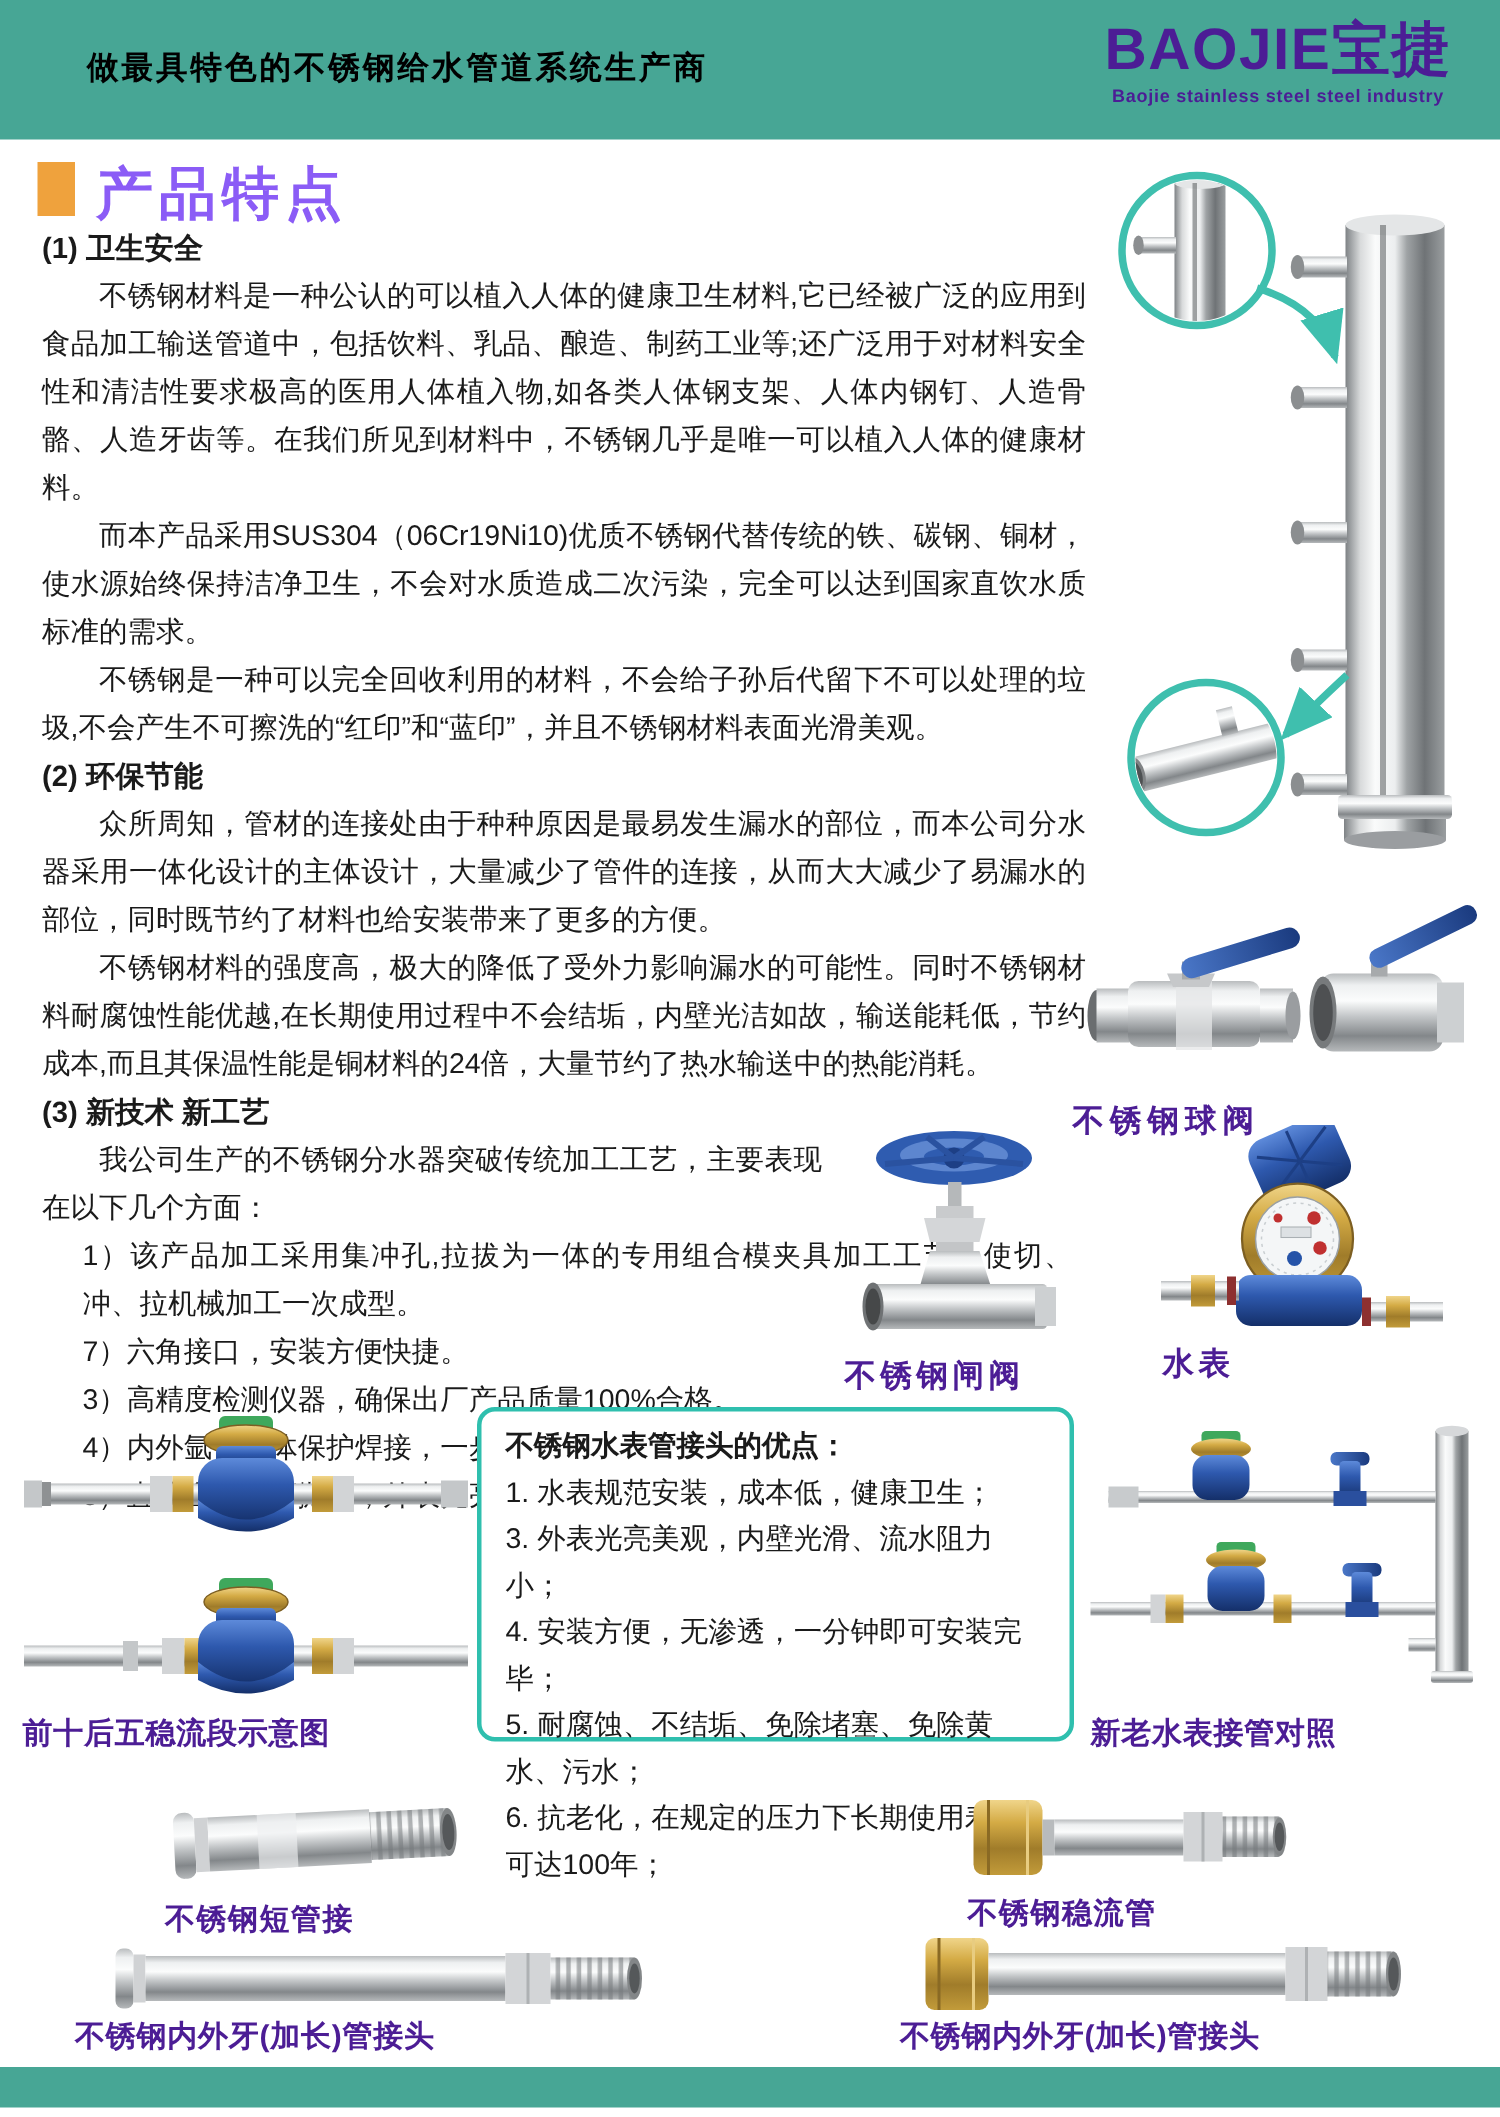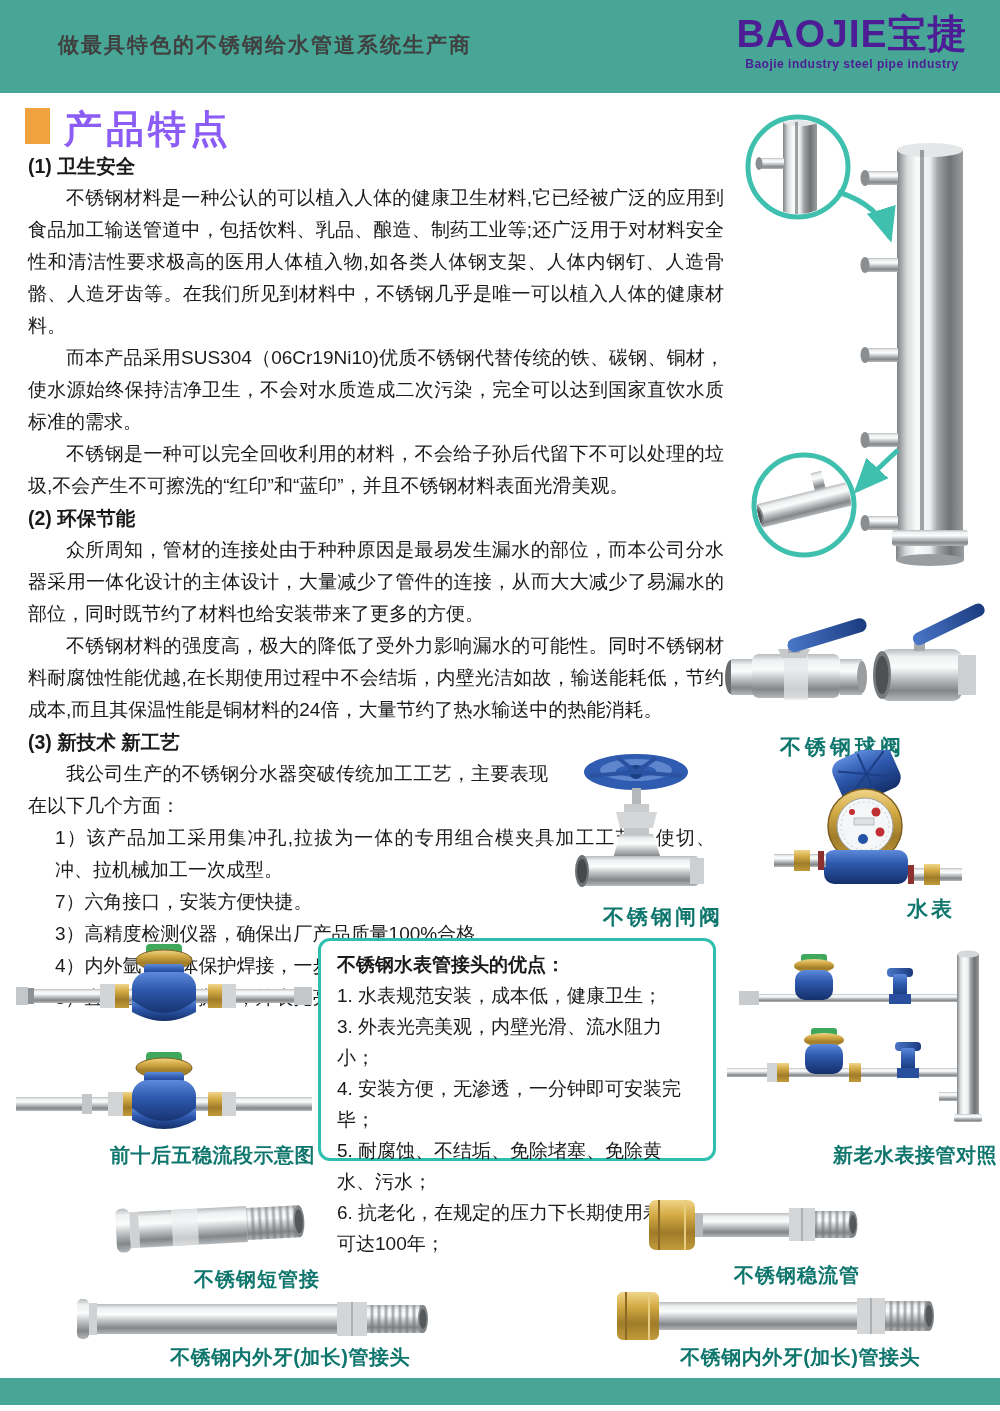--- a/index.html
+++ b/index.html
@@ -1,33 +1,33 @@
 <!DOCTYPE html>
 <html><head>
 <meta charset="utf-8">
 <style>
   html,body{margin:0;padding:0;background:#fff;}
   .page{position:relative;width:1000px;height:1411px;background:#fff;overflow:hidden;
         font-family:"Liberation Sans","DejaVu Sans",sans-serif;color:#1a1a1a;}
   
   .header{position:absolute;left:0;top:0;width:1000px;height:93px;background:#47a695;}
-  .slogan{position:absolute;left:58px;top:31px;color:#404040;font-size:21px;font-weight:bold;letter-spacing:2px;}
+  .slogan{position:absolute;left:58px;top:31px;color:#000000;font-size:21px;font-weight:bold;letter-spacing:2px;}
   .logo{position:absolute;right:18px;top:12px;width:260px;text-align:center;color:#4c1d95;}
   .logo-main{font-size:39px;font-weight:bold;letter-spacing:1px;line-height:44px;white-space:nowrap;}
   .logo-sub{font-size:12px;font-weight:bold;margin-top:1px;letter-spacing:0.5px;}
   
   .title-square{position:absolute;left:25px;top:108px;width:25px;height:36px;background:#efa23d;}
   .page-title{position:absolute;left:64px;top:104px;font-size:38px;font-weight:bold;color:#8b5cf6;letter-spacing:4px;}
   
   .text-col{position:absolute;left:28px;top:150px;width:696px;font-size:19px;line-height:32px;}
   .sec-h{font-weight:bold;font-size:19.5px;}
   .text-col p{margin:0;text-indent:2em;text-align:justify;}
   .feat-list div{padding-left:27px;text-align:justify;}
   
-  .cap{position:absolute;font-weight:bold;color:#0f766e;text-align:right;}
+  .cap{position:absolute;font-weight:bold;color:#4c1d95;text-align:left;}
   
   .adv-box{position:absolute;left:318px;top:938px;width:398px;height:223px;border:3px solid #2fbfae;
            border-radius:12px;background:#fff;box-sizing:border-box;padding:9px 16px 0 16px;font-size:19px;}
   .adv-title{font-weight:bold;line-height:30px;}
   .adv-item{line-height:31px;}
   
   .footer{position:absolute;left:0;top:1378px;width:1000px;height:27px;background:#47a695;}
   .img{position:absolute;}
   svg{display:block;}
 </style>
@@ -76,21 +76,21 @@
       <marker id="ah" markerWidth="8" markerHeight="8" refX="6" refY="3" orient="auto">
         <path d="M0,0 L7,3 L0,6 Z" fill="#3fbfae"></path>
       </marker>
     </defs>
   </svg>
 
   <div class="header">
     <div class="slogan">做最具特色的不锈钢给水管道系统生产商</div>
     <div class="logo">
       <div class="logo-main">BAOJIE宝捷</div>
-      <div class="logo-sub">Baojie industry steel pipe industry</div>
+      <div class="logo-sub">Baojie stainless steel steel industry</div>
     </div>
   </div>
 
   <div class="title-square"></div>
   <div class="page-title">产品特点</div>
 
   <div class="text-col">
     <div class="sec-h">(1) 卫生安全</div>
     <p>不锈钢材料是一种公认的可以植入人体的健康卫生材料,它已经被广泛的应用到食品加工输送管道中，包括饮料、乳品、酿造、制药工业等;还广泛用于对材料安全性和清洁性要求极高的医用人体植入物,如各类人体钢支架、人体内钢钉、人造骨骼、人造牙齿等。在我们所见到材料中，不锈钢几乎是唯一可以植入人体的健康材料。</p>
     <p>而本产品采用SUS304（06Cr19Ni10)优质不锈钢代替传统的铁、碳钢、铜材，使水源始终保持洁净卫生，不会对水质造成二次污染，完全可以达到国家直饮水质标准的需求。</p>

